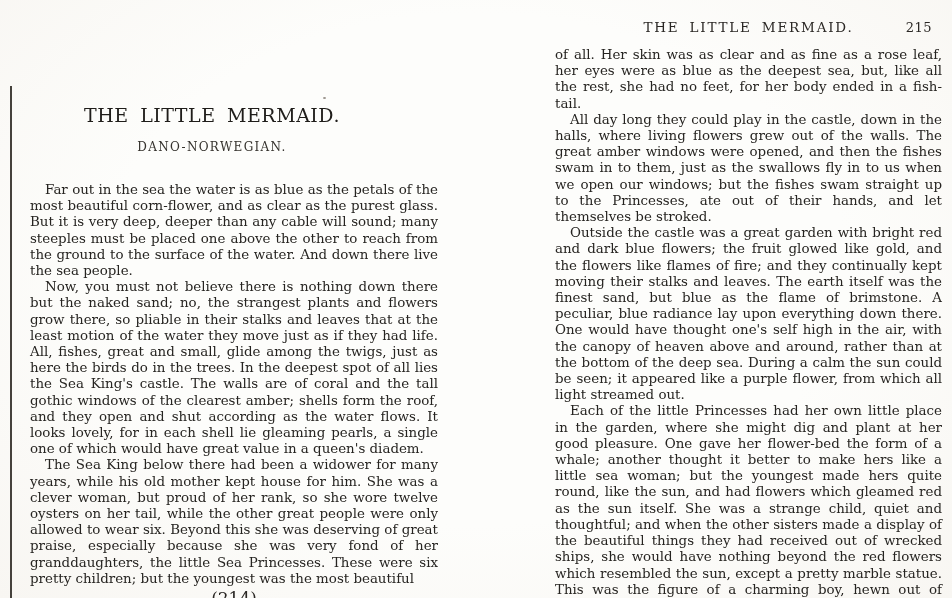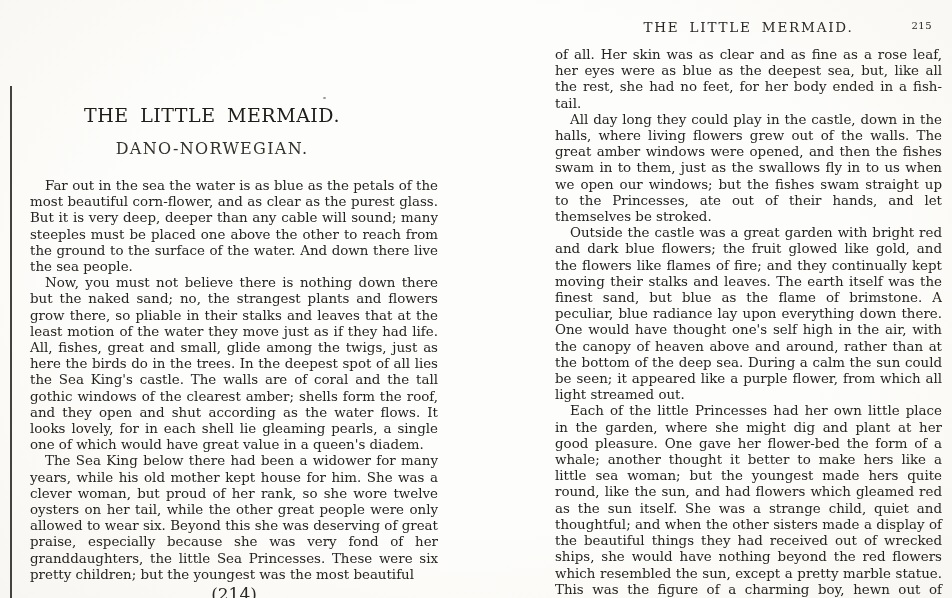--- a/index.html
+++ b/index.html
@@ -35,30 +35,30 @@
   .title {
     text-align: center;
     font-size: 19px;
     line-height: 1;
     letter-spacing: 0.5px;
     word-spacing: 5px;
     color: #1f1d1a;
   }
   .subtitle {
     text-align: center;
-    font-size: 16px;
+    font-size: 12px;
     line-height: 1;
     letter-spacing: 1.3px;
     word-spacing: 2px;
     margin-top: 16px;
     color: #35322d;
   }
 
   .body-text {
-    margin-top: 21px;
+    margin-top: 29px;
     font-size: 13.4px;
     line-height: 16.2px;
     text-align: justify;
     color: #262421;
   }
   .body-text p { text-indent: 15px; margin: 0; }
   .body-text p.continuation { text-indent: 0; }
 
   .folio {
     text-align: center;
@@ -72,21 +72,21 @@
     text-align: center;
     font-size: 13.5px;
     line-height: 1;
     letter-spacing: 1.8px;
     word-spacing: 4px;
     color: #2a2724;
   }
   .page-num {
     position: absolute;
     right: 10px; top: 0;
-    font-size: 10px;
+    font-size: 13px;
     line-height: 1;
     letter-spacing: 0.5px;
     color: #2a2724;
   }
   .right-body { margin-top: 12px; }
 </style>
 </head>
 <body>
 
 <div class="spread">

